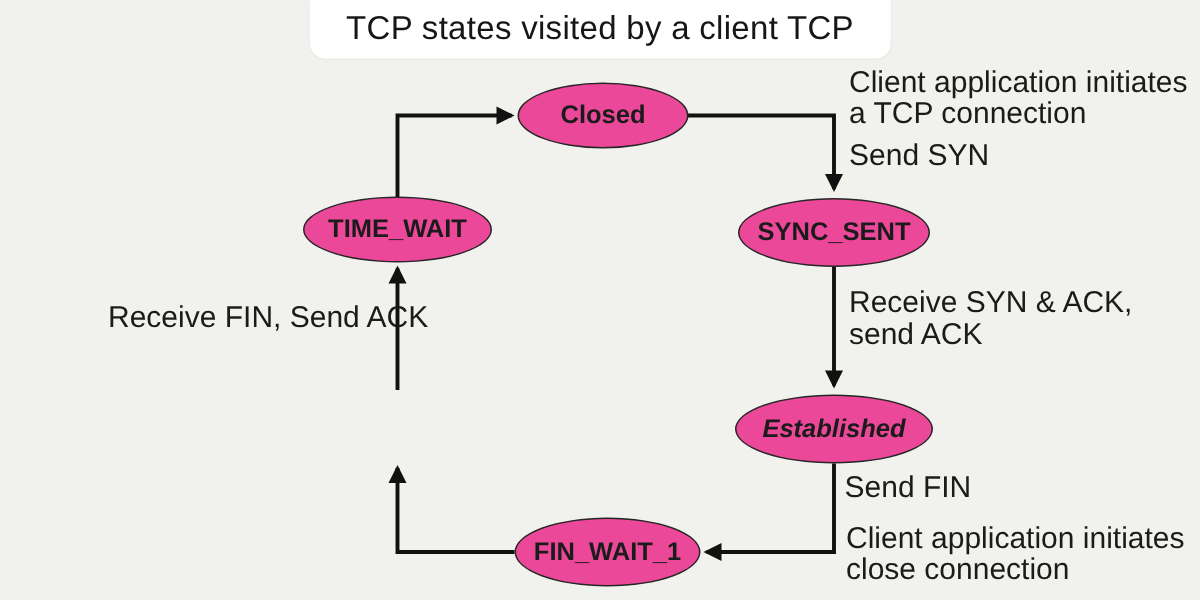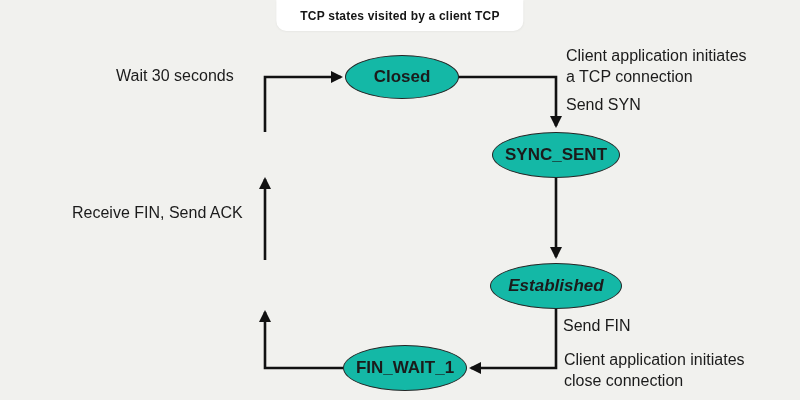--- a/index.html
+++ b/index.html
@@ -24,45 +24,45 @@
     left: 50%; top: 0;
     transform: translateX(-50%);
     background: #ffffff;
     border-radius: 0 0 10px 10px;
     padding: 6px 24px 7px 24px;
     z-index: 3;
     box-shadow: 0 1px 2px rgba(0,0,0,0.04);
     white-space: nowrap;
   }
   .title-box span {
-    font-size: 12px;
-    font-weight: bold;
+    font-size: 22px;
+    font-weight: normal;
     color: #161616;
     letter-spacing: 0.2px;
   }
   .state {
     position: absolute;
-    background: #14b8a6;
+    background: #ec4899;
     border: 1.6px solid #262626;
     border-radius: 50%;
     display: flex;
     align-items: center;
     justify-content: center;
     z-index: 2;
     box-sizing: border-box;
   }
   .state span {
     font-size: 17px;
     font-weight: bold;
     color: #1b1b1b;
     white-space: nowrap;
   }
   .elabel {
     position: absolute;
-    font-size: 16px;
+    font-size: 20px;
     line-height: 21px;
     color: #1b1b1b;
     white-space: pre-line;
     z-index: 2;
   }
 </style>
 </head>
 <body>
 
 <div class="stage">
@@ -92,23 +92,27 @@
   </div>
   <div class="state" style="left:492px; top:132px; width:128px; height:46px;text-align:center;">
     <span>SYNC_SENT</span>
   </div>
   <div class="state" style="left:490px; top:263px; width:132px; height:46px;font-style:italic;">
     <span>Established</span>
   </div>
   <div class="state" style="left:343px; top:345px; width:124px; height:46px;">
     <span>FIN_WAIT_1</span>
   </div>
+  <div class="state" style="left:202px; top:131px; width:126px; height:44px;">
+    <span>TIME_WAIT</span>
+  </div>
 
   <div class="elabel" style="left:566px; top:45px;">Client application initiates
 a TCP connection</div>
   <div class="elabel" style="left:566px; top:94px;">Send SYN</div>
+  <div class="elabel" style="left:566px; top:192px;">Receive SYN &amp; ACK,
+send ACK</div>
   <div class="elabel" style="left:563px; top:315px;">Send FIN</div>
   <div class="elabel" style="left:564px; top:349px;">Client application initiates
 close connection</div>
   <div class="elabel" style="left:72px; top:202px;">Receive FIN, Send ACK</div>
-  <div class="elabel" style="left:116px; top:65px;">Wait 30 seconds</div>
 
 </div>
 
 </body></html>

